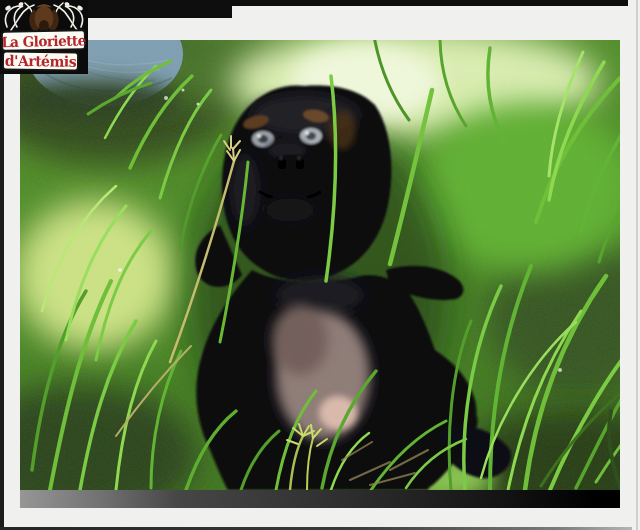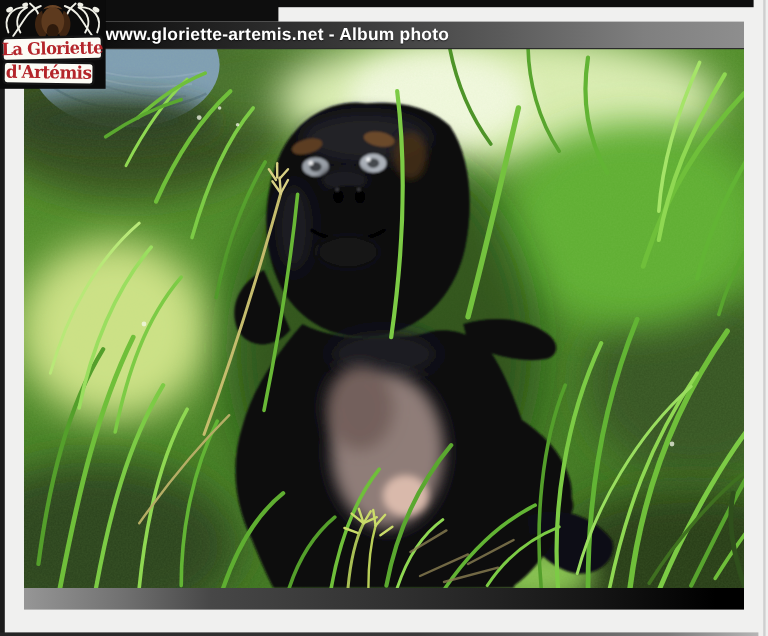--- a/index.html
+++ b/index.html
@@ -44,23 +44,20 @@
   .band2 span{font-size:14px;letter-spacing:-.5px;}
 </style>
 </head>
 <body>
 
 <div class="stage">
 
   <div class="top-strip"></div>
   <div class="top-strip-ext"></div>
 
-  <div class="title-bar">
-    <span>www.gloriette-artemis.net - Album photo</span>
-  </div>
 
   <div class="photo-frame" title="Black puppy lying on its back in green grass">
     <svg width="600" height="450" viewBox="0 0 600 450">
       <defs>
         <filter id="b16" x="-60%" y="-60%" width="220%" height="220%">
             <feGaussianBlur stdDeviation="16"></feGaussianBlur>
           </filter>
         <filter id="b10" x="-60%" y="-60%" width="220%" height="220%">
             <feGaussianBlur stdDeviation="10"></feGaussianBlur>
           </filter>

